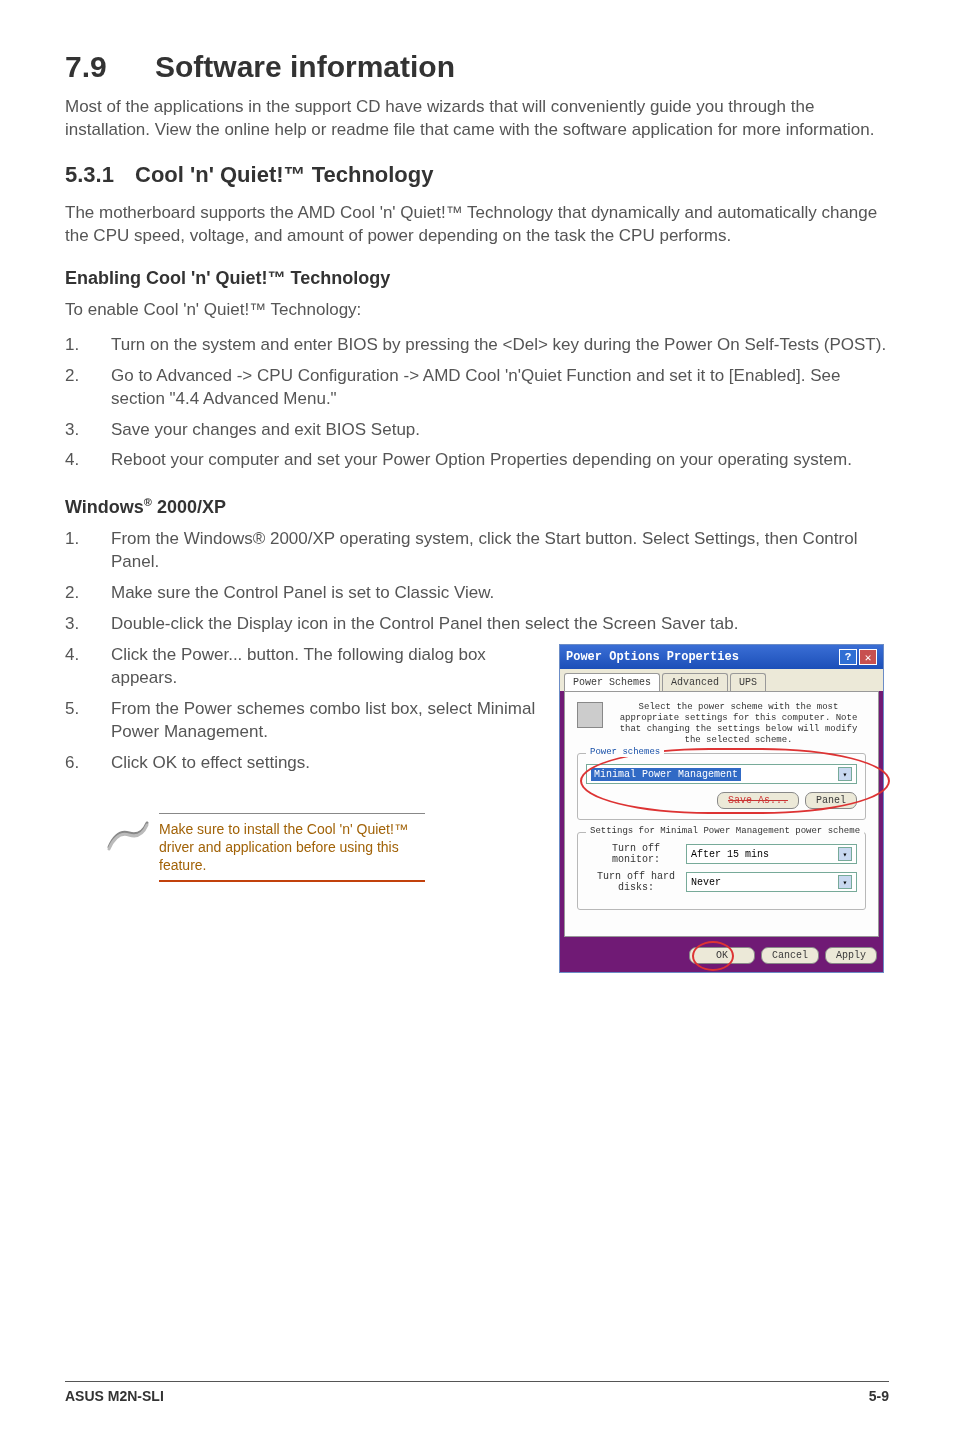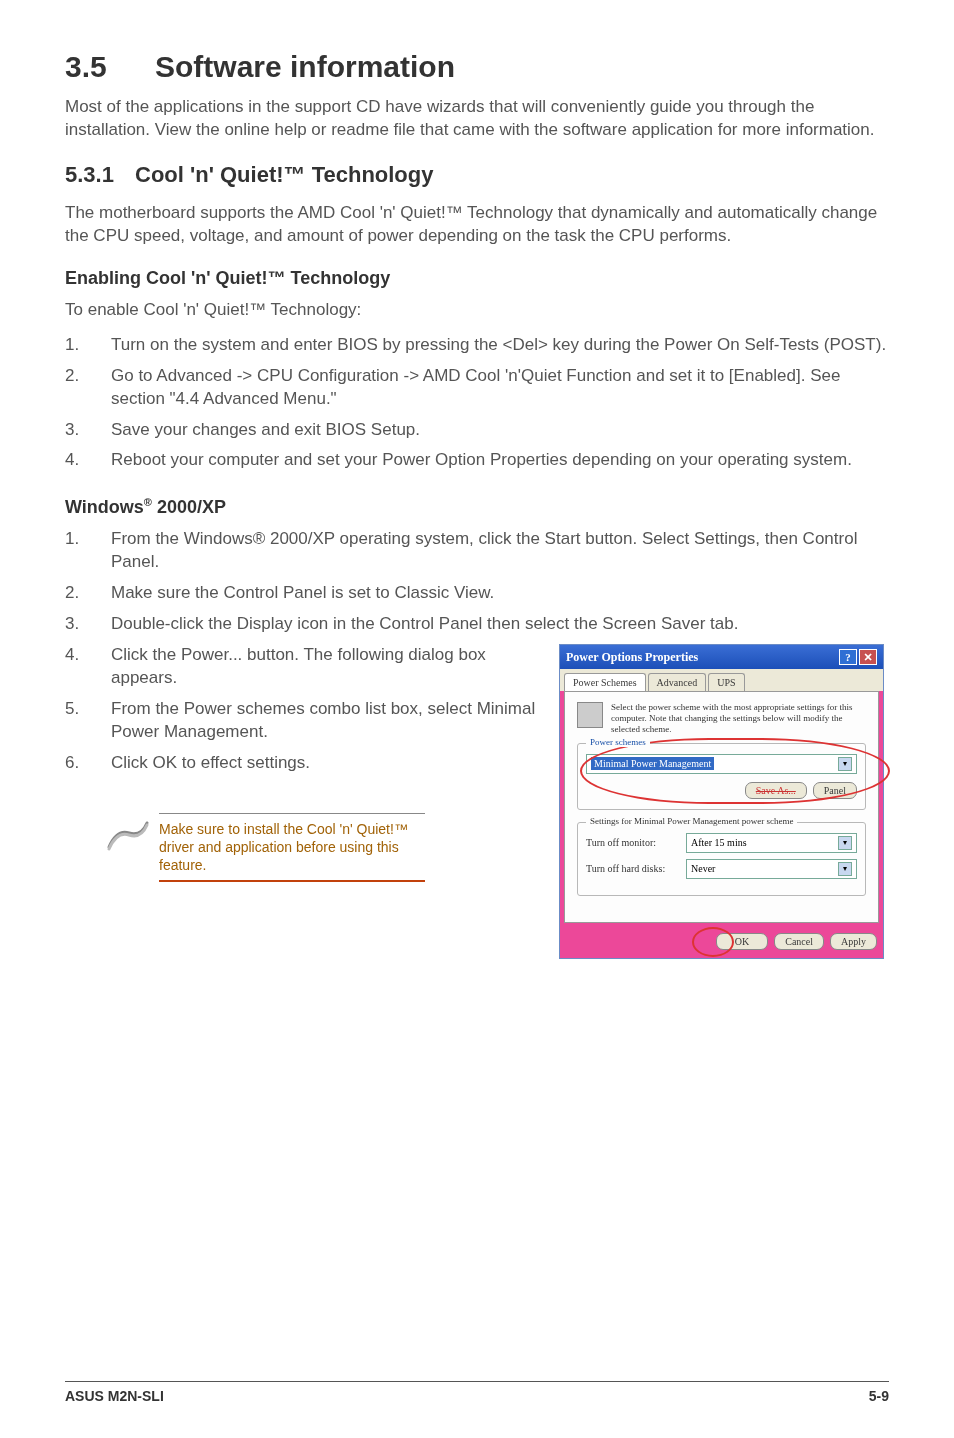--- a/index.html
+++ b/index.html
@@ -21,21 +21,21 @@
 .subsub-heading { font-size: 18px; font-weight: bold; color: #333; margin-bottom: 10px; }
 ol.steps { list-style: none; counter-reset: step; margin-bottom: 24px; }
 ol.steps > li { font-size: 17px; line-height: 1.35; color: #555; margin-bottom: 8px; padding-left: 46px; position: relative; }
 ol.steps > li::before { counter-increment: step; content: counter(step) "."; position: absolute; left: 0; top: 0; }
 .lower-flex { display: flex; align-items: flex-start; }
 .steps-col { flex: 1; }
 .dialog-col { width: 330px; margin-left: 10px; }
 .super { font-size: 11px; vertical-align: super; }
 
 
-.dialog { border: 1px solid #6b8cc6; width: 325px; font-family: Liberation Serif, serif; font-size: 10px; background: #ec4899; }
+.dialog { border: 1px solid #6b8cc6; width: 325px; font-family: Liberation Mono, monospace; font-size: 10px; background: #701a75; text-align: center; }
 .titlebar { background: linear-gradient(#3a6ed5, #1c4fb8); color: #fff; font-weight: bold; font-size: 12px; padding: 4px 6px; display: flex; justify-content: space-between; align-items: center; }
 .titlebar-btns { display: flex; gap: 2px; }
 .t-btn { width: 18px; height: 16px; background: #c75050; color: #fff; font-size: 11px; display: flex; align-items: center; justify-content: center; border: 1px solid #fff; }
 .h-btn { background: #2f6fd4; }
 .tabs { display: flex; padding: 4px 4px 0 4px; background: #ece9d8; }
 .tab { padding: 3px 8px; border: 1px solid #999; border-bottom: none; background: #fff; margin-right: 2px; border-top-left-radius: 3px; border-top-right-radius: 3px; font-size: 10px; }
 .tab.inactive { background: #ece9d8; }
 .panel { background: #fdfdfd; border: 1px solid #999; margin: 0 4px 4px 4px; padding: 10px 12px 14px 12px; }
 .desc-row { display: flex; align-items: flex-start; gap: 8px; margin-bottom: 8px; }
 .battery-icon { width: 26px; height: 26px; background: #ccc; border: 1px solid #888; flex: 0 0 26px; }
@@ -60,21 +60,21 @@
 .note-icon svg { width: 100%; height: 100%; }
 .note-text { font-size: 14px; color: #a16207; line-height: 1.3; border-top: 1px solid #888; border-bottom: 2px solid #c2410c; padding: 6px 0; }
 
 
 .footer { position: absolute; bottom: 34px; left: 65px; right: 65px; display: flex; justify-content: space-between; border-top: 1px solid #555; padding-top: 6px; font-size: 14px; font-weight: bold; color: #333; }
 </style>
 </head>
 <body>
 
 <h1 class="main-heading">
-  <span class="section-num">3.5</span><span>Software information</span>
+  <span class="section-num">7.9</span><span>Software information</span>
 </h1>
 
 <p class="intro-p">Most of the applications in the support CD have wizards that will conveniently guide you through the installation. View the online help or readme file that came with the software application for more information.</p>
 
 <h2 class="sub-heading">
   <span class="sub-num">5.3.1</span><span>Cool 'n' Quiet!™ Technology</span>
 </h2>
 
 <p class="body-p">The motherboard supports the AMD Cool 'n' Quiet!™ Technology that dynamically and automatically change the CPU speed, voltage, and amount of power depending on the task the CPU performs.</p>
 
@@ -161,21 +161,21 @@
             <div class="lbl">Turn off hard disks:</div>
             <div class="combo">
               <span>Never</span>
               <span class="arrow">▾</span>
             </div>
           </div>
         </div>
       </div>
       <div class="bottom-btns" style="position:relative">
         <div class="ok-circle" style="left:132px;top:0"></div>
-        <div class="small-btn" style="padding:2px 18px">OK</div>
+        <div class="small-btn" style="padding:2px 26px">OK</div>
         <div class="small-btn">Cancel</div>
         <div class="small-btn">Apply</div>
       </div>
     </div>
   </div>
 </div>
 
 <div class="footer">
   <span>ASUS M2N-SLI</span>
   <span>5-9</span>

